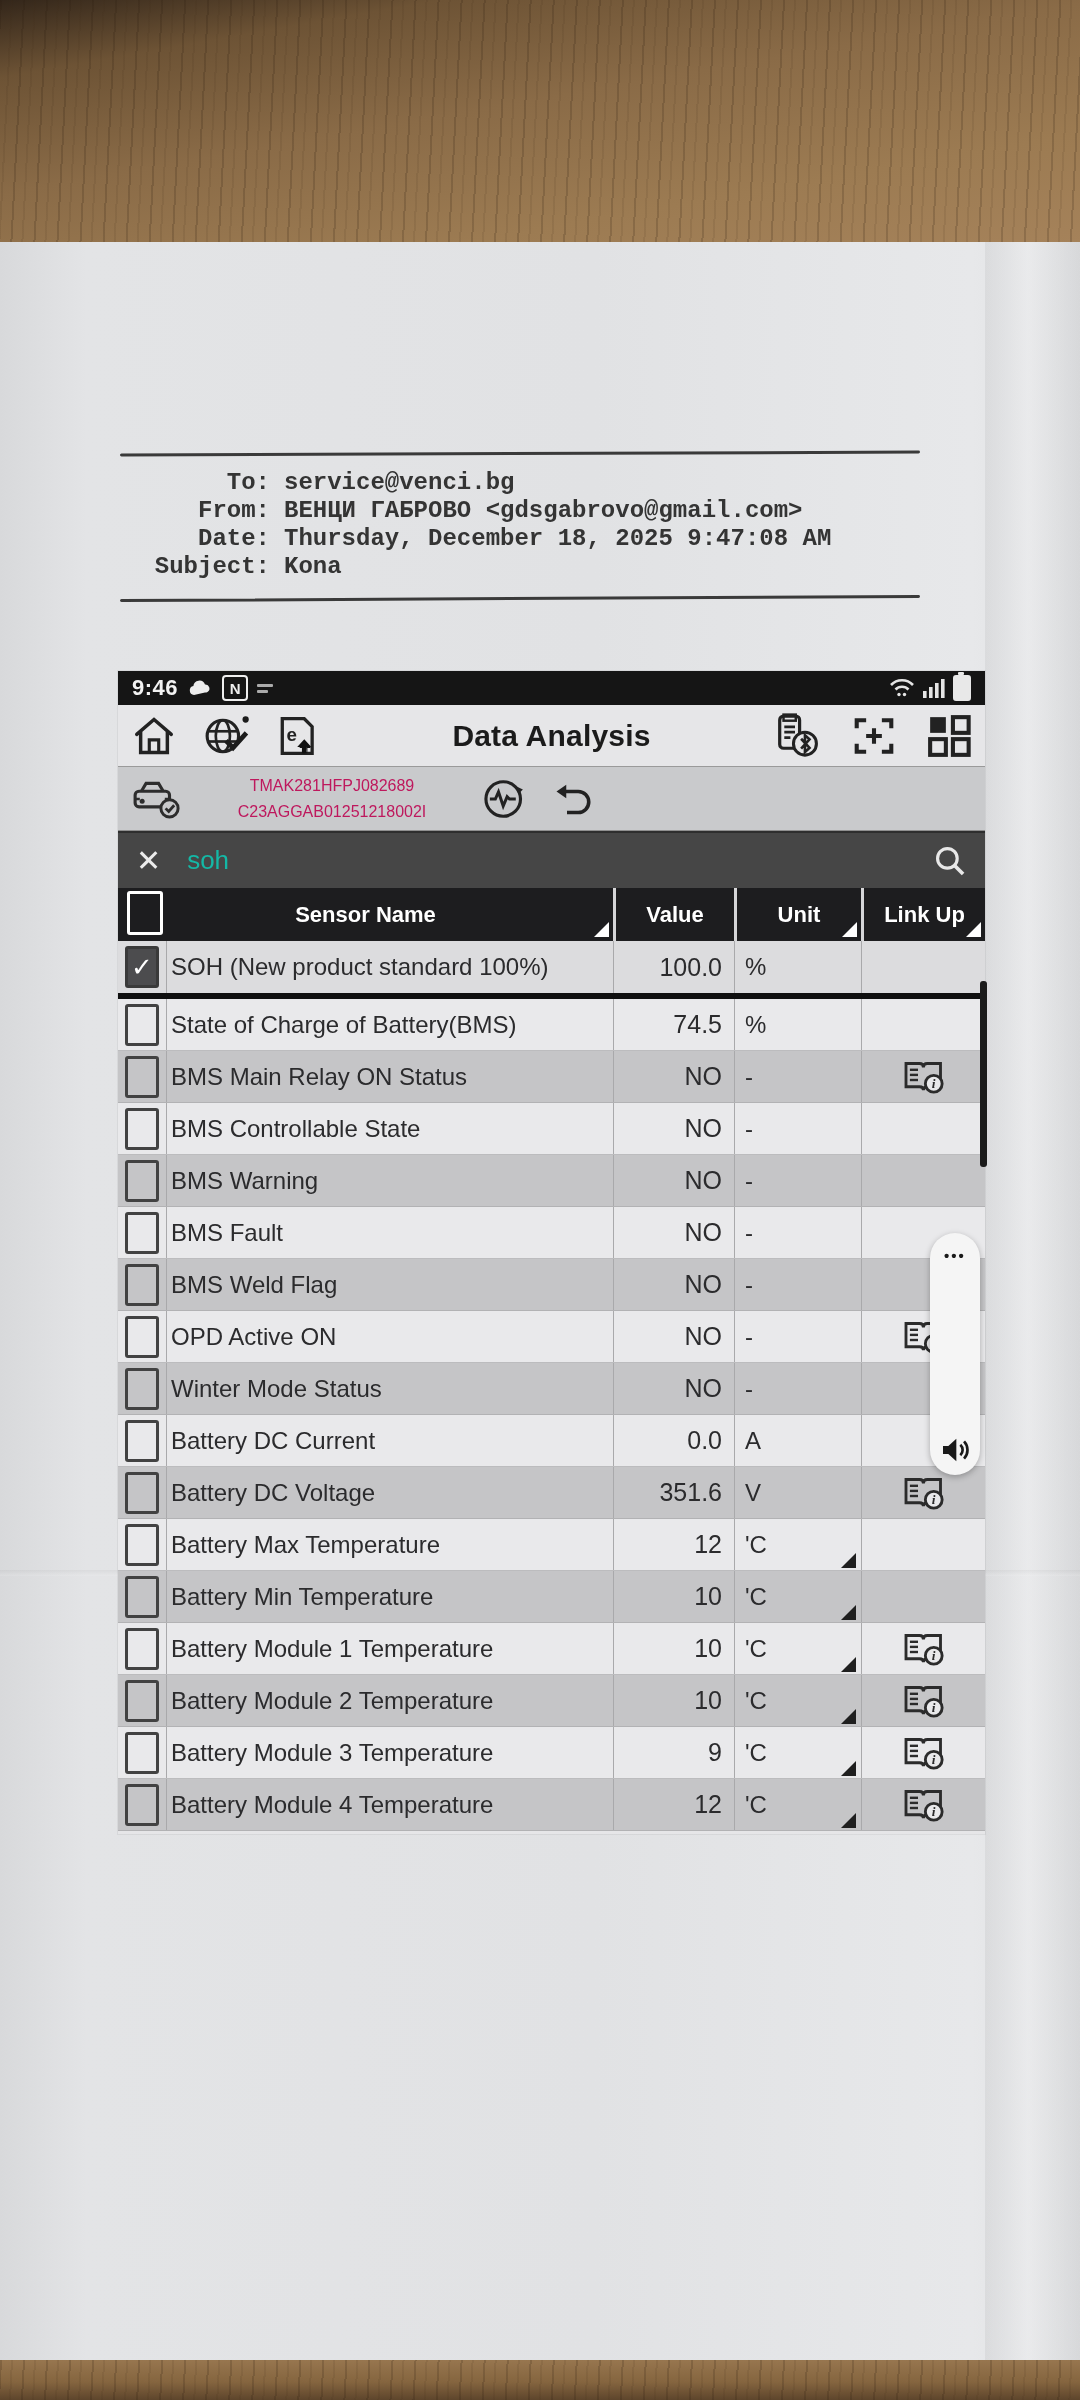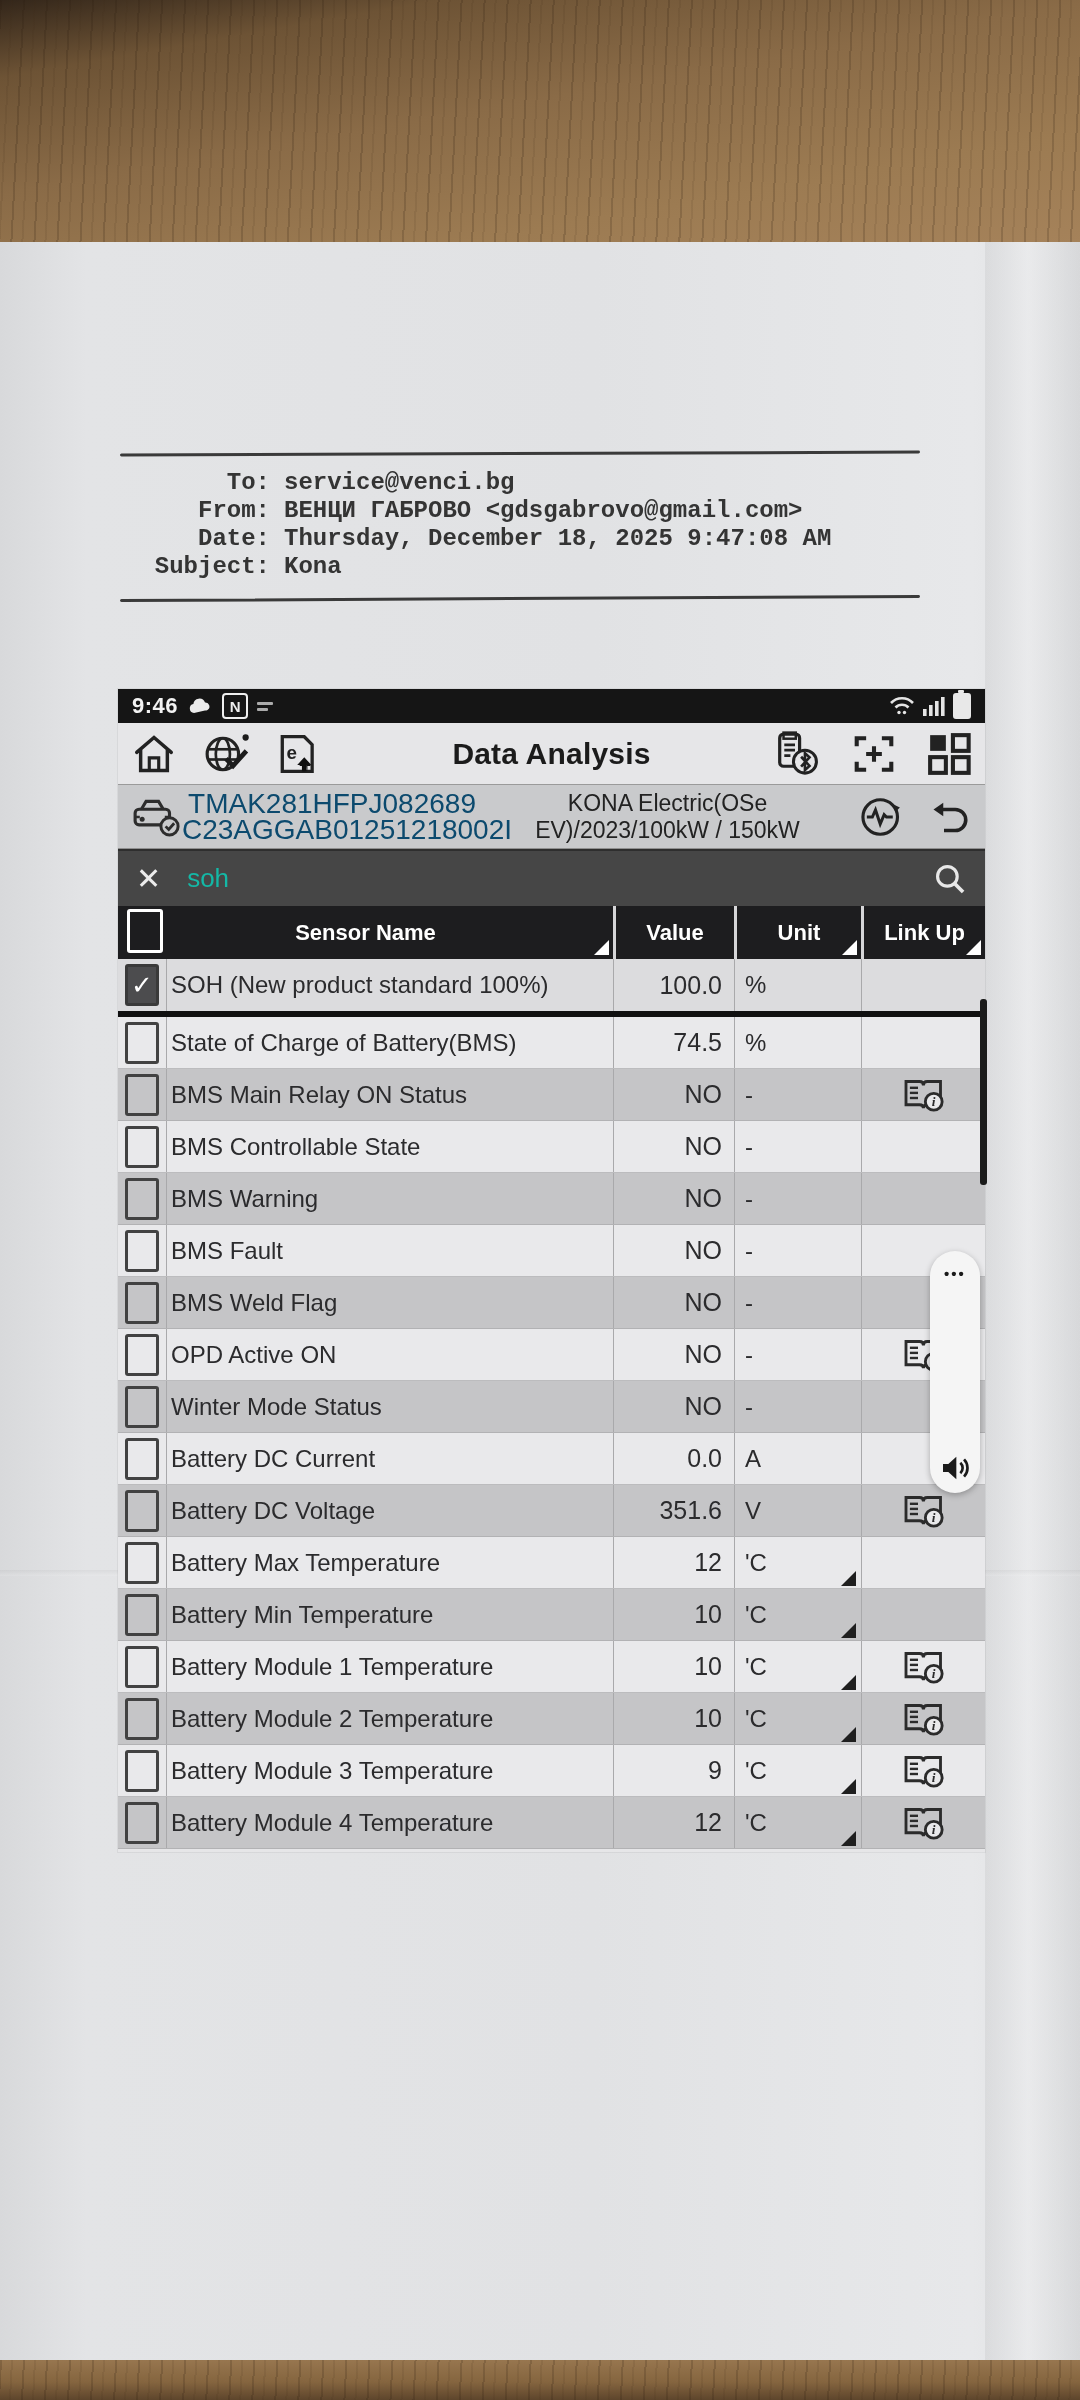--- a/index.html
+++ b/index.html
@@ -21,40 +21,40 @@
   
   .email{position:absolute;left:120px;top:452px;width:800px;color:#343434;}
   .email .rule{height:3px;background:#3a3a3a;border-radius:2px;}
   .email .rule-top{margin-bottom:14px;transform:rotate(-.2deg);}
   .email .rule-bot{margin-top:16px;transform:rotate(-.3deg);}
   .email .line{display:flex;font-family:"Liberation Mono",monospace;font-weight:700;font-size:24px;line-height:28px;}
   .email .lbl{width:150px;text-align:right;white-space:pre;}
   .email .val{padding-left:14px;white-space:pre;}
 
   
-  .phone{position:absolute;left:118px;top:689px;width:867px;height:1163px;background:#e6e6e8;box-shadow:0 0 0 1px rgba(0,0,0,.05);}
+  .phone{position:absolute;left:118px;top:671px;width:867px;height:1163px;background:#e6e6e8;box-shadow:0 0 0 1px rgba(0,0,0,.05);}
 
   .status-bar{height:34px;background:#151515;color:#f2f2f2;display:flex;align-items:center;padding:0 14px;box-sizing:border-box;}
   .sb-left{display:flex;align-items:center;gap:9px;}
   .sb-time{font-size:22px;font-weight:700;letter-spacing:.5px;}
   .sb-right{margin-left:auto;display:flex;align-items:center;gap:7px;}
   .n-badge{width:22px;height:22px;border:2px solid #eee;border-radius:4px;color:#eee;font-size:15px;font-weight:700;display:flex;align-items:center;justify-content:center;}
   .tiny-ic{width:18px;height:16px;display:flex;flex-direction:column;gap:3px;justify-content:center;opacity:.75;}
   .tiny-ic span{display:block;height:3px;background:#ddd;border-radius:1px;}
   .batt{width:14px;height:22px;border:2px solid #e8e8e8;border-radius:3px;position:relative;background:#e8e8e8;}
   .batt::before{content:"";position:absolute;top:-5px;left:3px;width:6px;height:3px;background:#e8e8e8;border-radius:1px;}
 
   .app-header{height:61px;display:flex;align-items:center;padding:0 14px;position:relative;box-sizing:border-box;}
   .ah-left{display:flex;align-items:center;gap:26px;}
   .ah-right{margin-left:auto;display:flex;align-items:center;gap:30px;}
   .app-title{position:absolute;left:50%;top:50%;transform:translate(-50%,-50%);font-size:30px;font-weight:700;color:#1b1b1b;letter-spacing:.2px;}
   .hicon{display:flex;align-items:center;justify-content:center;}
 
   .vehicle-bar{height:65px;background:#c9cacc;border-top:1px solid #9a9a9a;border-bottom:1px solid #8f8f8f;display:flex;align-items:center;box-sizing:border-box;padding:0 14px;color:#2c2c2c;}
-  .veh-ids{width:300px;text-align:center;font-size:28px;line-height:26px;color:#0c4a6e;}
+  .veh-ids{width:300px;text-align:center;font-size:16px;line-height:26px;color:#be185d;}
   .veh-model{flex:1;text-align:center;font-size:23px;color:#222;padding-right:6px;}
   .veh-icons{display:flex;align-items:center;gap:26px;}
 
   .search-bar{height:57px;background:#464646;display:flex;align-items:center;padding:0 18px;box-sizing:border-box;border-top:2px solid #2e2e2e;}
   .search-x{color:#ececec;font-size:30px;line-height:1;font-weight:400;}
   .search-text{color:#14b8a6;font-size:26px;margin-left:26px;}
   .search-mag{margin-left:auto;}
 
   .thead{height:53px;display:flex;background:#d6d6d8;}
   .th{background:#1d1d1f;color:#fff;display:flex;align-items:center;justify-content:center;font-size:22px;font-weight:700;position:relative;}
@@ -218,21 +218,20 @@
           <circle cx="6.5" cy="15.5" r="1.6" fill="#2d2d2d"></circle>
           <path d="M2 14 h3 M21 14 h3" stroke="#2d2d2d" stroke-width="1.5"></path>
           <circle cx="24" cy="20" r="5.5" fill="#c9cacc" stroke="#2d2d2d" stroke-width="1.9"></circle>
           <path d="M21.5 20 l2 2 l3.5-4" fill="none" stroke="#2d2d2d" stroke-width="1.8"></path>
         </svg>
     </span>
     <div class="veh-ids">
       <div>TMAK281HFPJ082689</div>
       <div>C23AGGAB01251218002I</div>
     </div>
-    <div class="veh-model">KONA Electric(OSe EV)/2023/100kW / 150kW</div>
     <div class="veh-icons">
       <span class="hicon">
         <svg width="44" height="44" viewBox="0 0 28 28">
             <circle cx="13.5" cy="14" r="11" fill="none" stroke="#222" stroke-width="2"></circle>
             <path d="M5 14 h3.5 l2-4.5 3 9 2.5-6 1.5 1.5 h4" fill="none" stroke="#222" stroke-width="1.9"></path>
             <path d="M22 6 l4 2 -3 3 Z" fill="#222"></path>
           </svg>
       </span>
       <span class="hicon">
         <svg width="42" height="40" viewBox="0 0 28 26">

